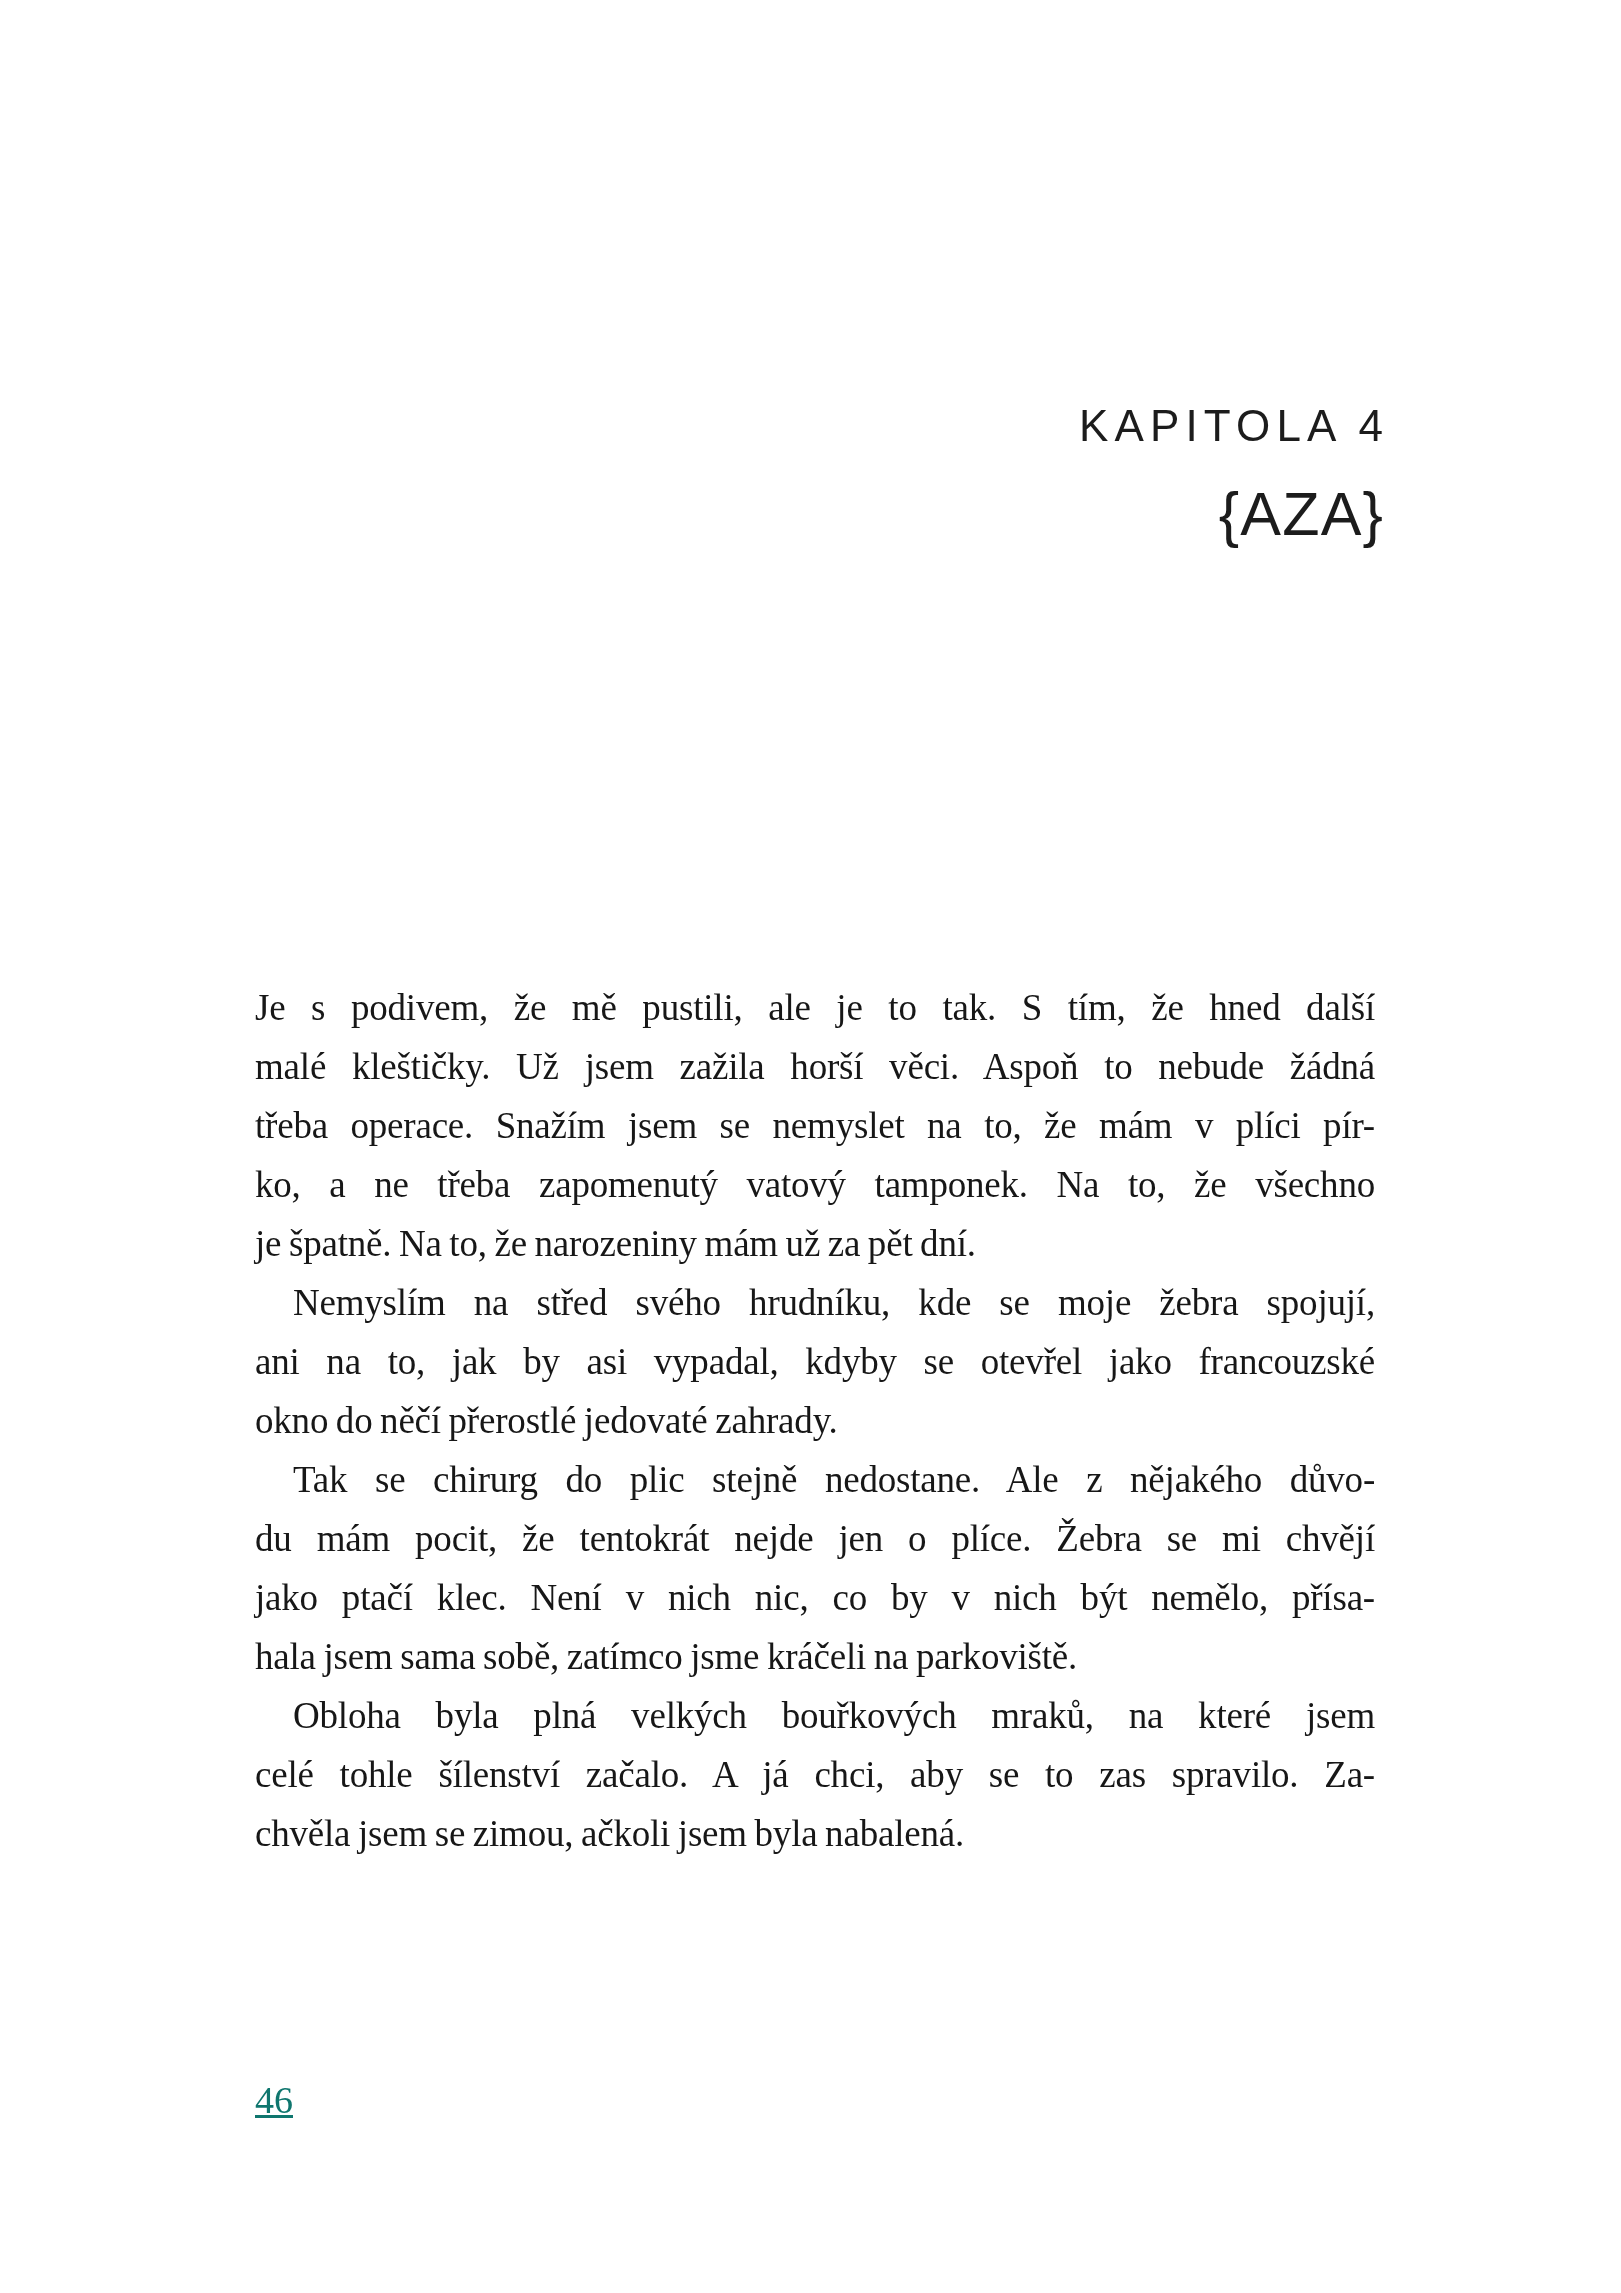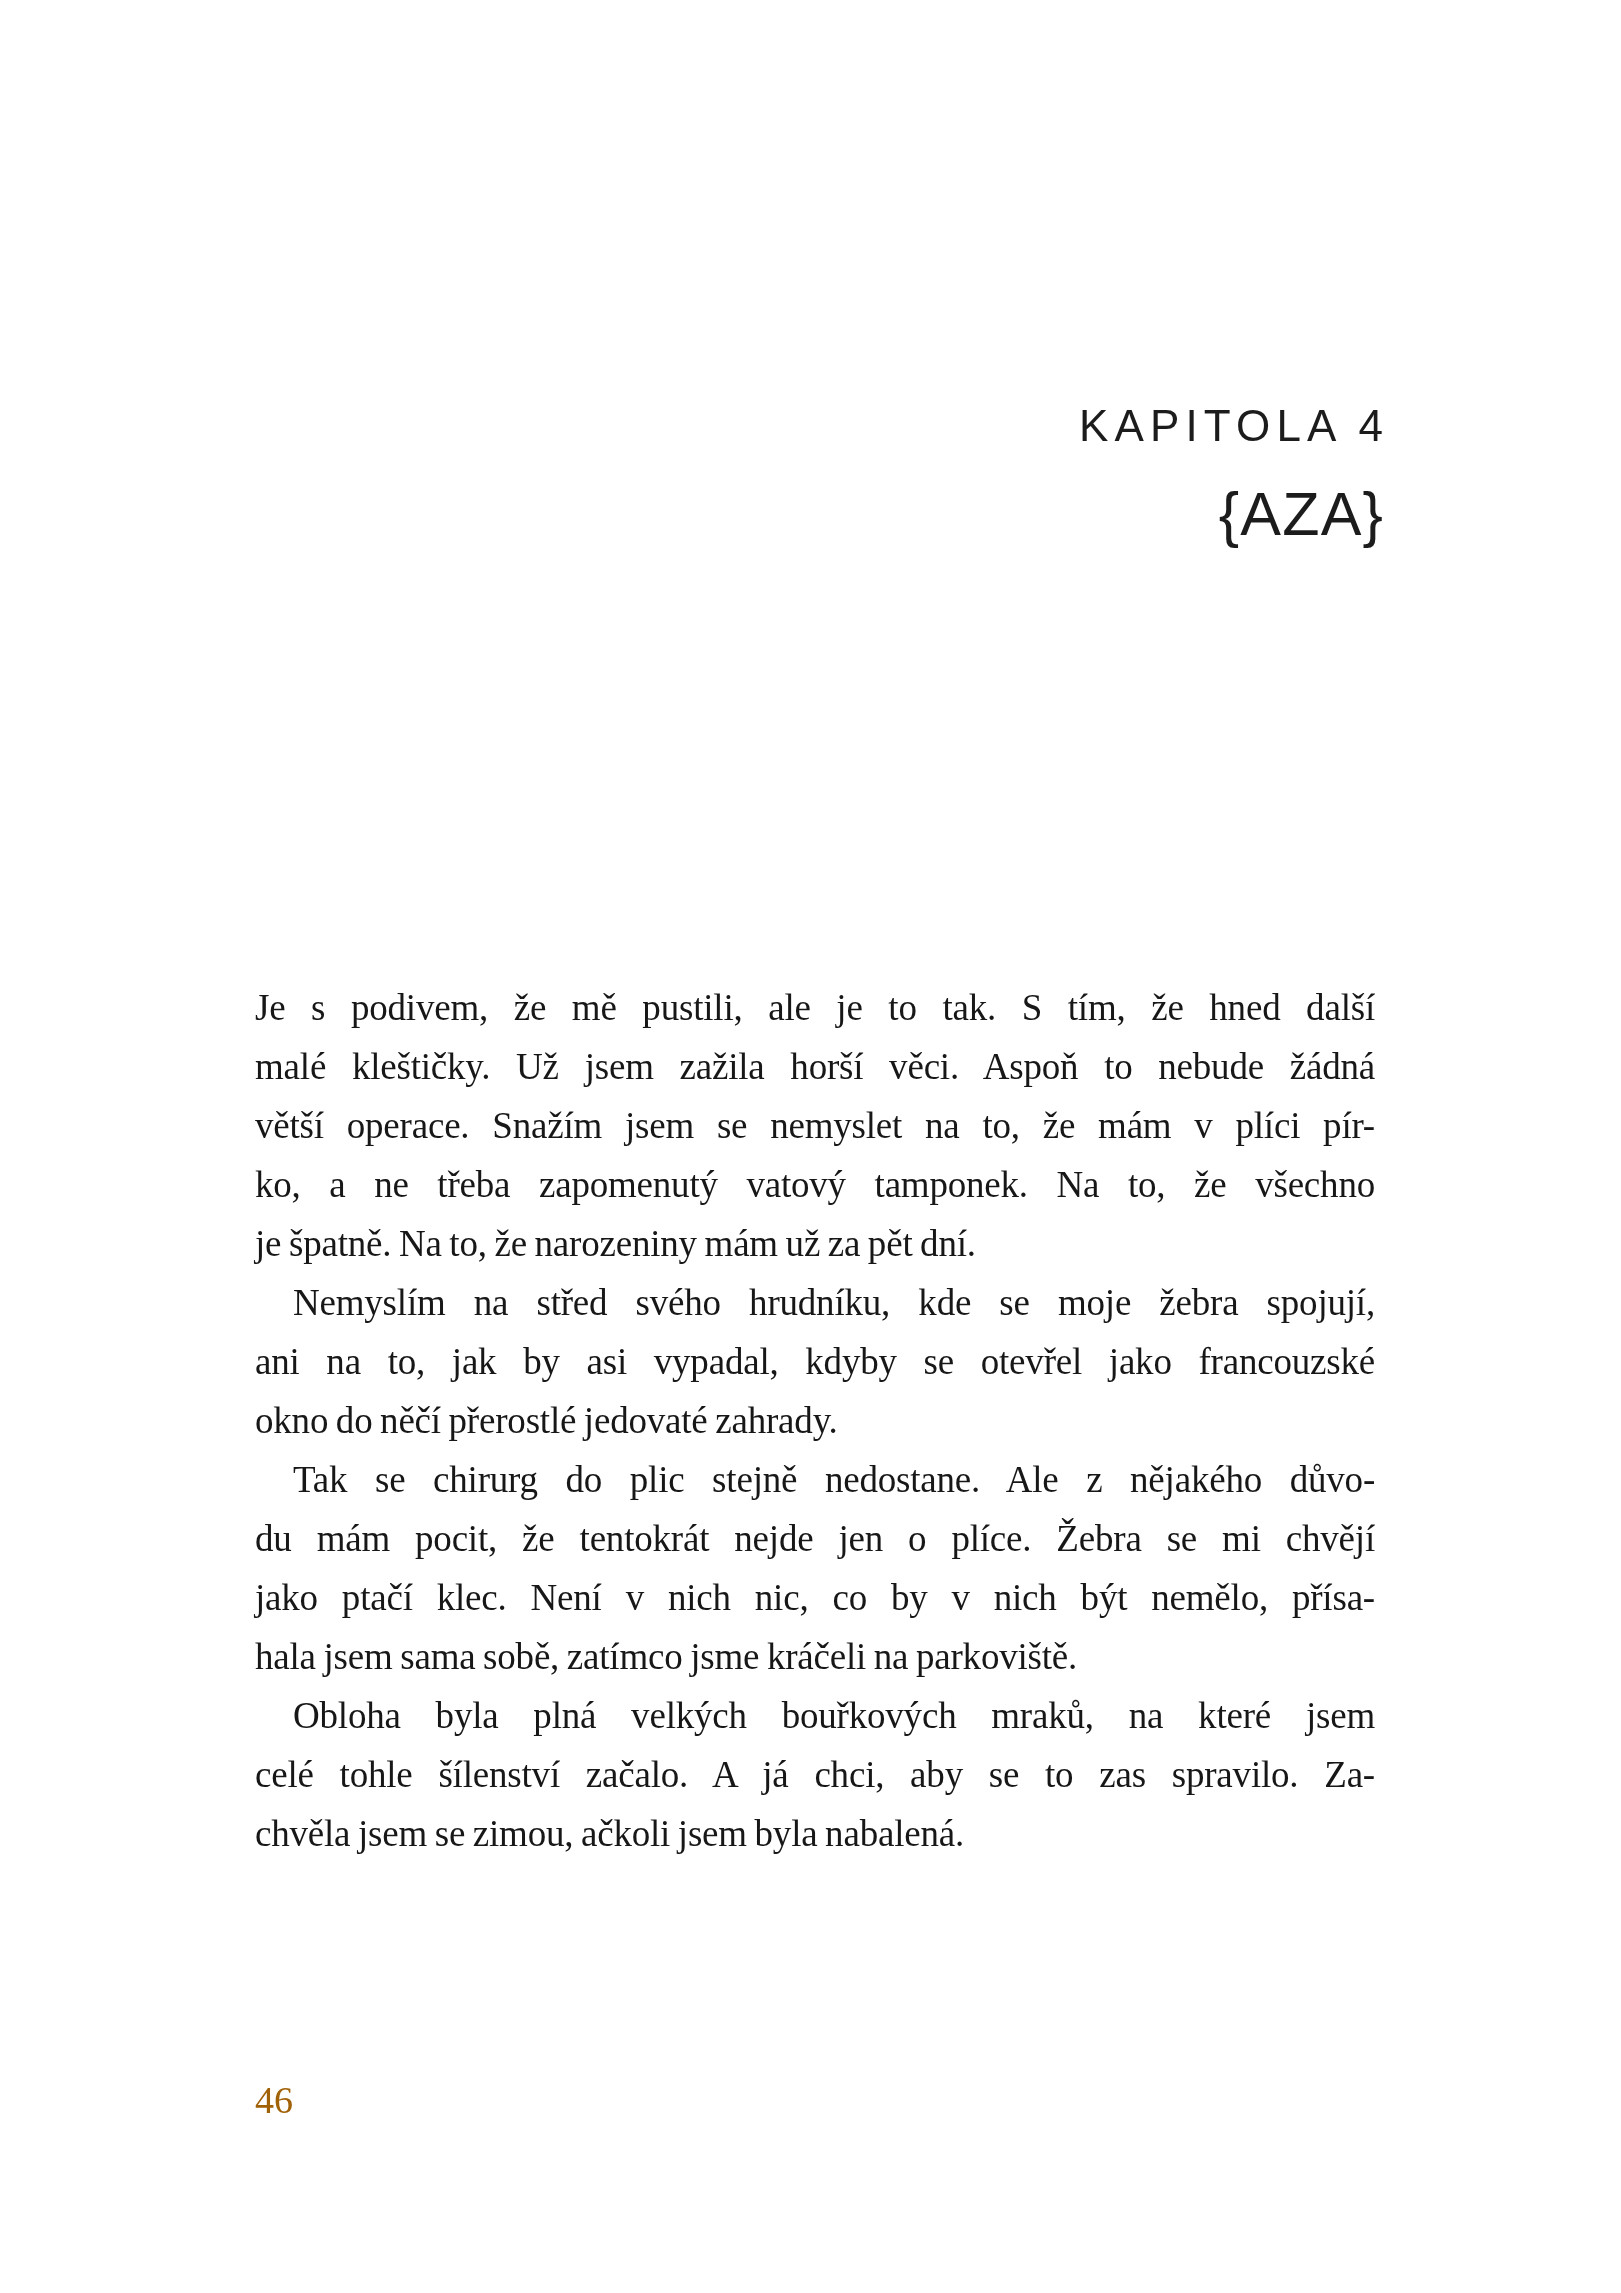--- a/index.html
+++ b/index.html
@@ -72,39 +72,40 @@
     text-align-last: left;
   }
   
   .page-number {
     position: absolute;
     left: 255px;
     top: 2080px;
     font-family: "Liberation Serif", serif;
     font-size: 38px;
     line-height: 1.1;
-    color: #a16207;
+    color: #0f766e;
+    text-decoration: underline;
   }
 </style>
 </head>
 <body>
 
 <div class="page">
 
   <header class="chapter-head">
     <div class="chapter-label">KAPITOLA 4</div>
     <div class="chapter-title">{AZA}</div>
   </header>
 
   <main class="body-text">
 
     <div class="para">
       <div class="line">Je s podivem, že mě pustili, ale je to tak. S tím, že hned další</div>
       <div class="line">malé kleštičky. Už jsem zažila horší věci. Aspoň to nebude žádná</div>
-      <div class="line">větší operace. Snažím jsem se nemyslet na to, že mám v plíci pír-</div>
+      <div class="line">třeba operace. Snažím jsem se nemyslet na to, že mám v plíci pír-</div>
       <div class="line">ko, a ne třeba zapomenutý vatový tamponek. Na to, že všechno</div>
       <div class="line para-last">je špatně. Na to, že narozeniny mám už za pět dní.</div>
     </div>
 
     <div class="para">
       <div class="line indent">Nemyslím na střed svého hrudníku, kde se moje žebra spojují,</div>
       <div class="line">ani na to, jak by asi vypadal, kdyby se otevřel jako francouzské</div>
       <div class="line para-last">okno do něčí přerostlé jedovaté zahrady.</div>
     </div>
 

